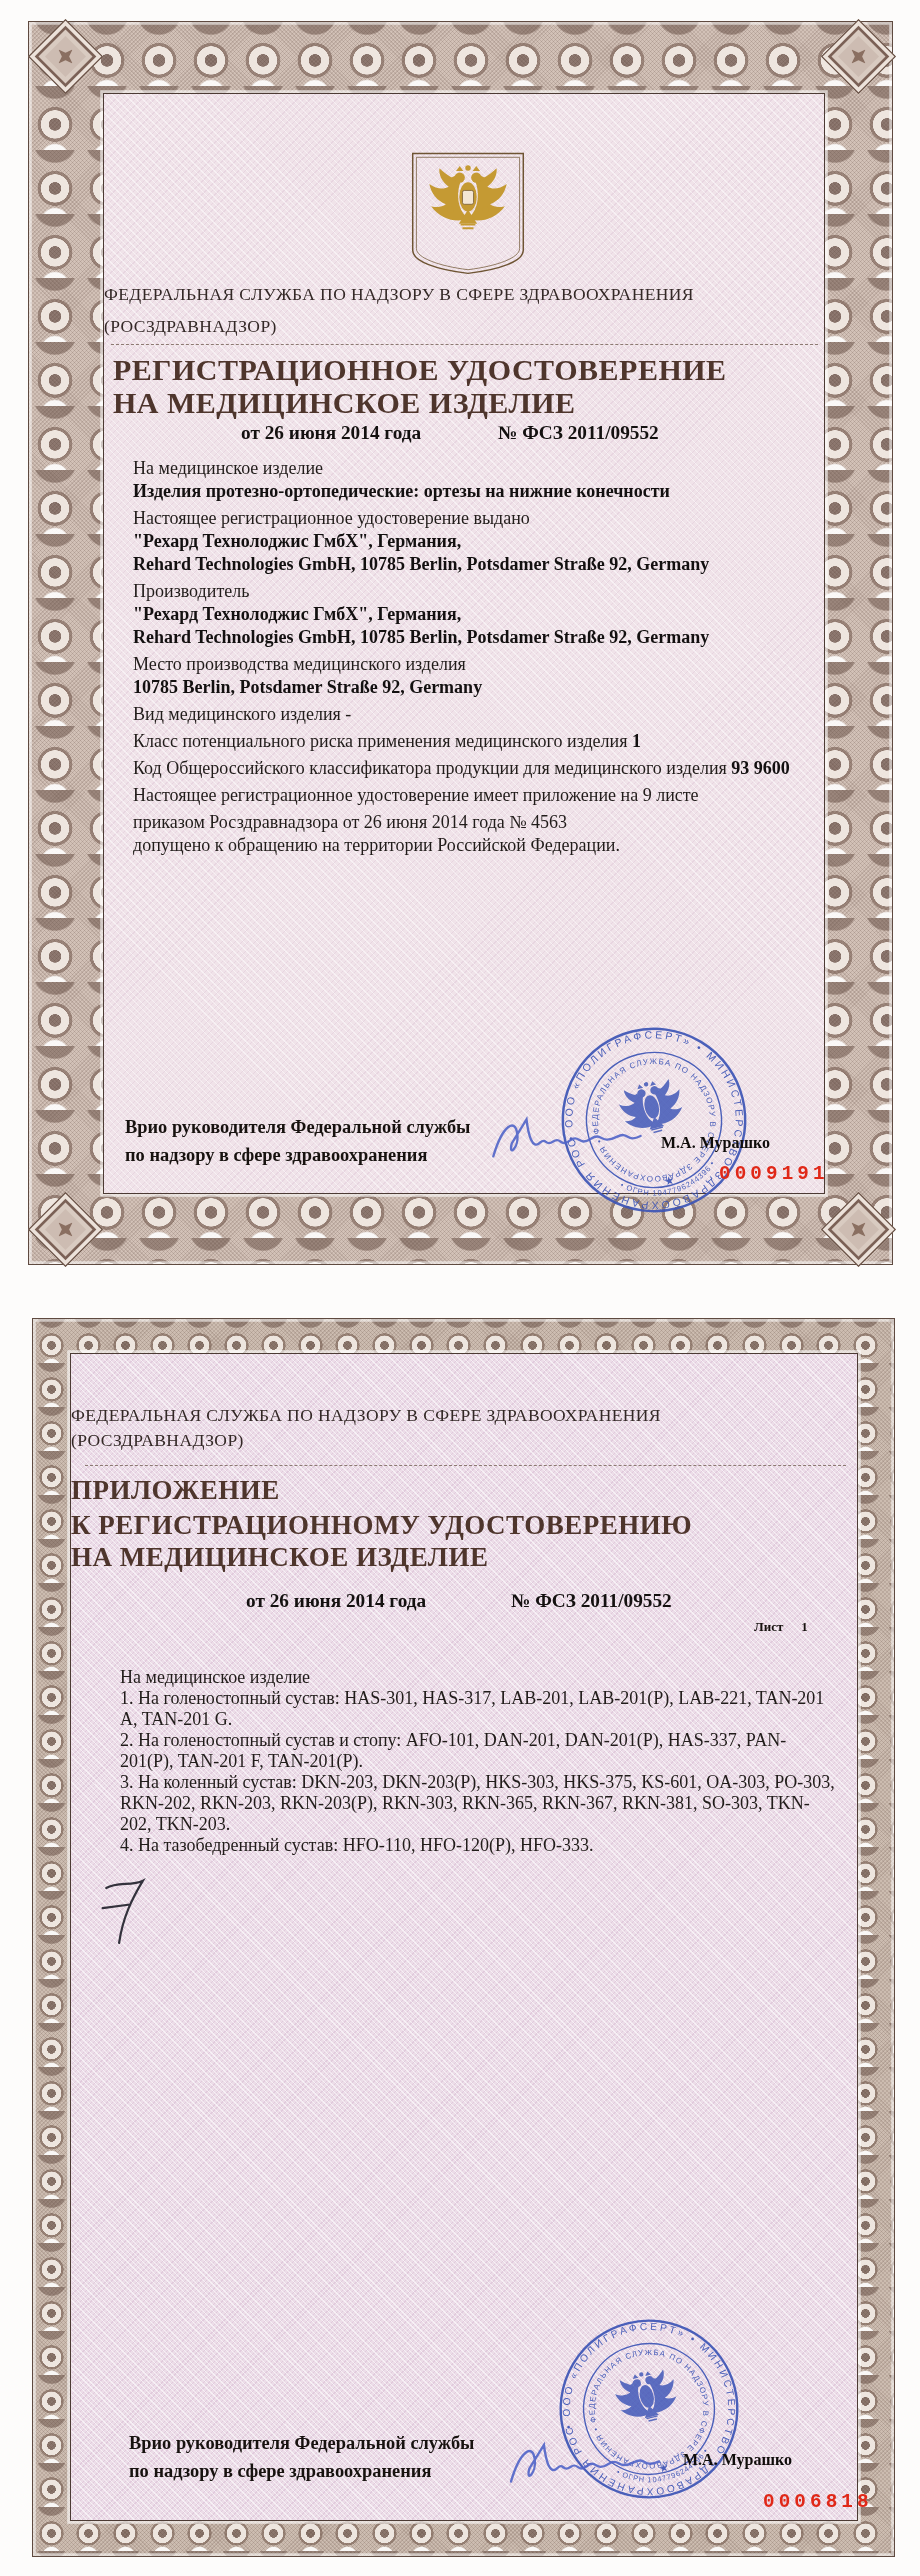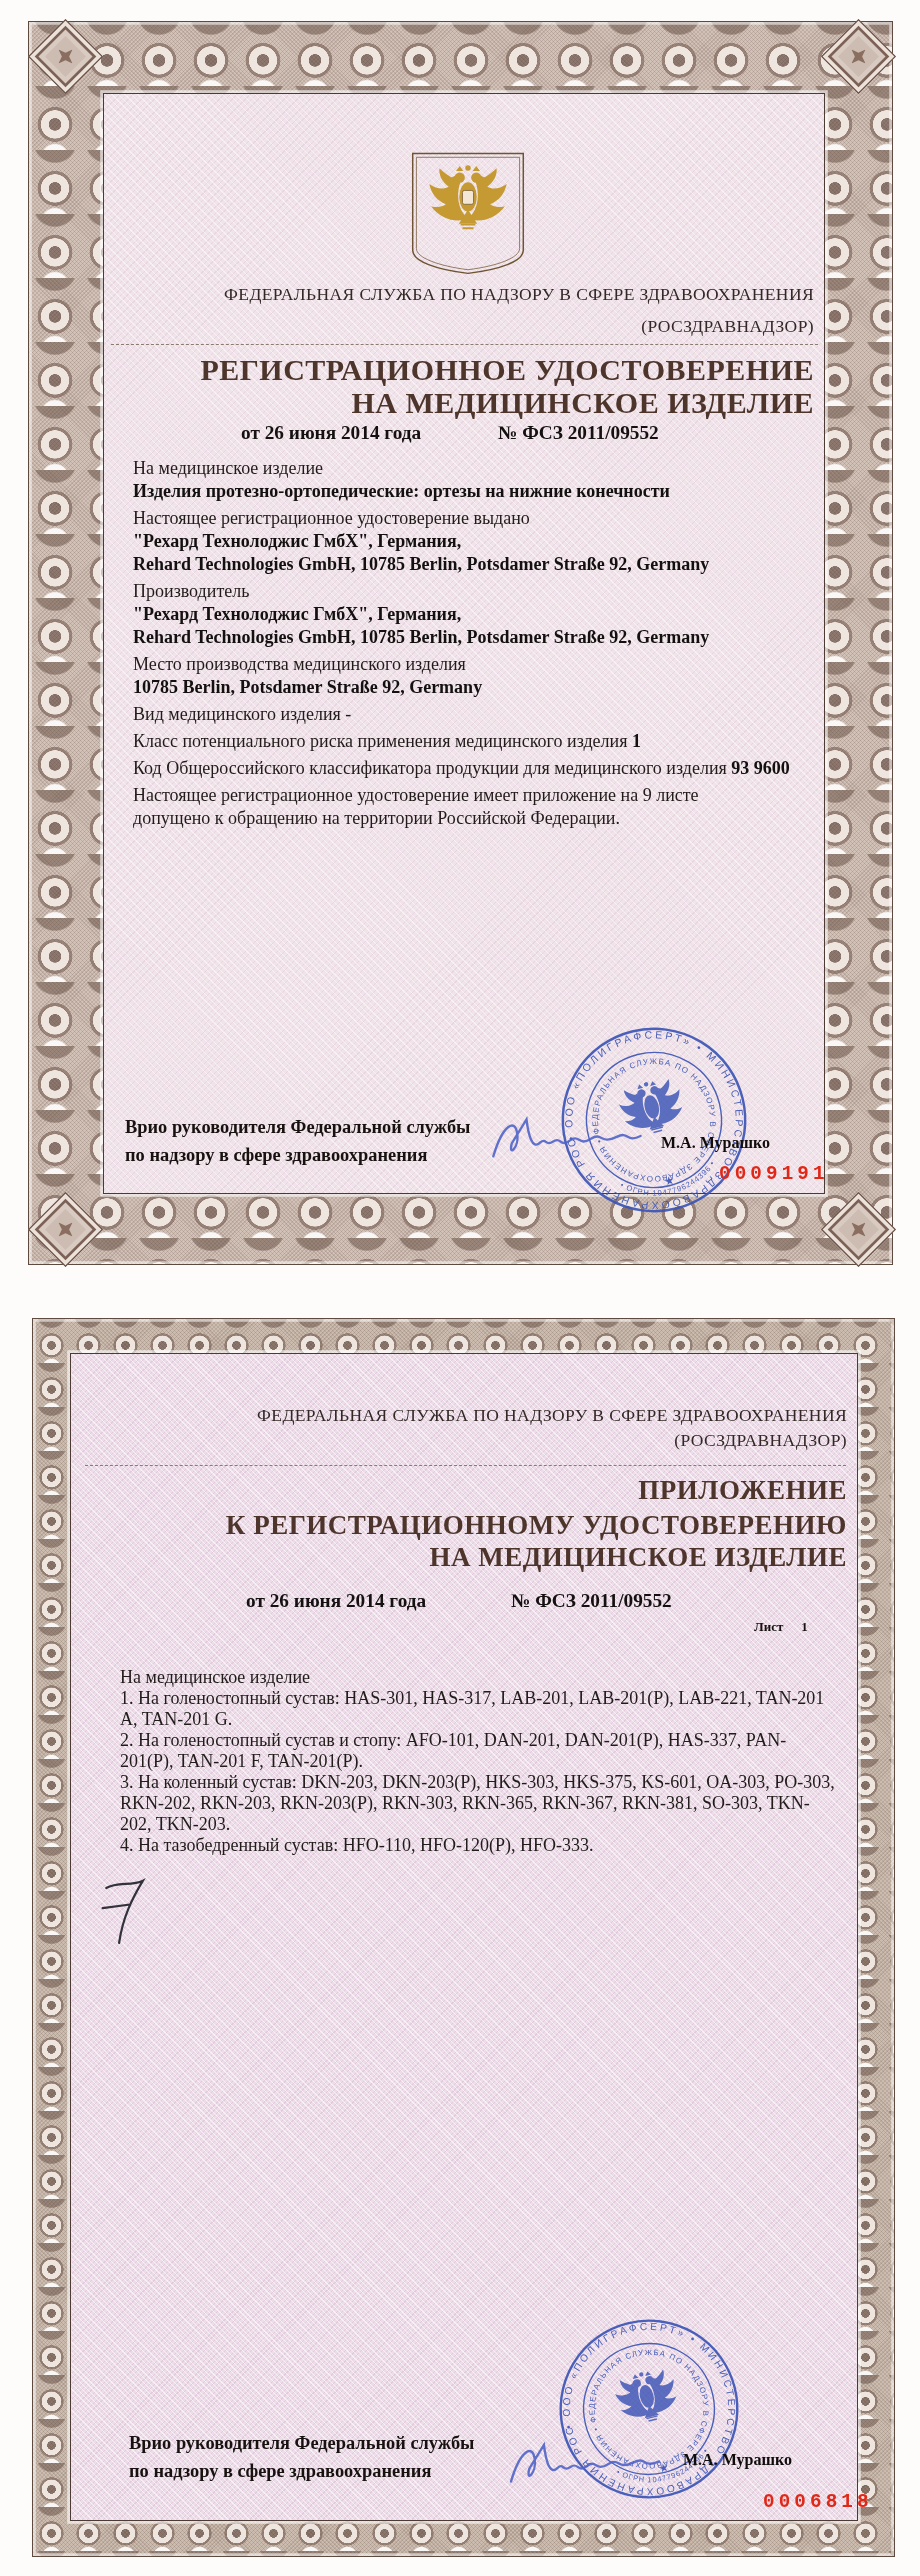--- a/index.html
+++ b/index.html
@@ -29,21 +29,21 @@
   .inner.pink2 { background-color:#ecdde8;
       background-image:
       repeating-linear-gradient(45deg, rgba(255,255,255,.6) 0 0.9px, rgba(0,0,0,0) 0.9px 3.7px),
       repeating-linear-gradient(-45deg, rgba(199,160,193,.3) 0 0.9px, rgba(0,0,0,0) 0.9px 3.7px); }
   .diamond { position:absolute; width:53px; height:53px; transform:rotate(45deg);
     background:#cdbcb2; border:1.8px solid #5f473c;
     box-shadow: inset 0 0 0 3.7px #ece2da, inset 0 0 0 6.4px #7b6156, inset 0 0 0 11px #d9cbc1; }
   .diamond:after { content:""; position:absolute; inset:15.6px; background:#8a6f61;
     clip-path: polygon(50% 0,63% 37%,100% 50%,63% 63%,50% 100%,37% 63%,0 50%,37% 37%); }
   .abs { position:absolute; }
-  .center { position:absolute; left:0; right:10px; text-align:right; }
+  .center { position:absolute; left:0; right:0; text-align:left; }
   .agency { font-size:17.5px; letter-spacing:0.4px; color:#332826; white-space:nowrap; }
   .dotline { position:absolute; border-top:1.4px dashed #8d7a72; }
   .doc-title { font-weight:bold; color:#4e352c; letter-spacing:0.5px; white-space:nowrap; }
   .t-big { font-size:30px;margin-left:9px; }
   .t-mid { font-size:27px; }
   .dateline { font-weight:bold; font-size:19.3px; color:#141110; white-space:nowrap; }
   .line { color:#211c1a; }
   .c1-body .line { white-space:nowrap; height:23px; font-size:18px; }
   .c2-body .line { font-size:18px; line-height:21px; }
   .line .b { font-weight:bold; color:#131010; }
@@ -131,20 +131,21 @@
 
 
         <div class="line gap"><span class="r">Вид медицинского изделия -</span><span class="b"></span></div>
 
         <div class="line gap"><span class="r">Класс потенциального риска применения медицинского изделия </span><span class="b">1</span></div>
 
         <div class="line gap"><span class="r">Код Общероссийского классификатора продукции для медицинского изделия </span><span class="b">93 9600</span></div>
 
         <div class="line gap"><span class="r">Настоящее регистрационное удостоверение имеет приложение на 9 листе</span><span class="b"></span></div>
 
+        <div class="line gap"><span class="r">приказом Росздравнадзора от 26 июня 2014 года № 4563</span><span class="b"></span></div>
 
         <div class="line"><span class="r">допущено к обращению на территории Российской Федерации.</span><span class="b"></span></div>
       </div>
 
     <div class="abs sig-title" style="left:21px; top:1019px;">
       <div>Врио руководителя Федеральной службы</div>
       <div>по надзору в сфере здравоохранения</div>
     </div>
 
     <svg class="stampbox" style="left:455px; top:931px; transform:rotate(-14deg);" width="190" height="190" viewBox="0 0 200 200">

